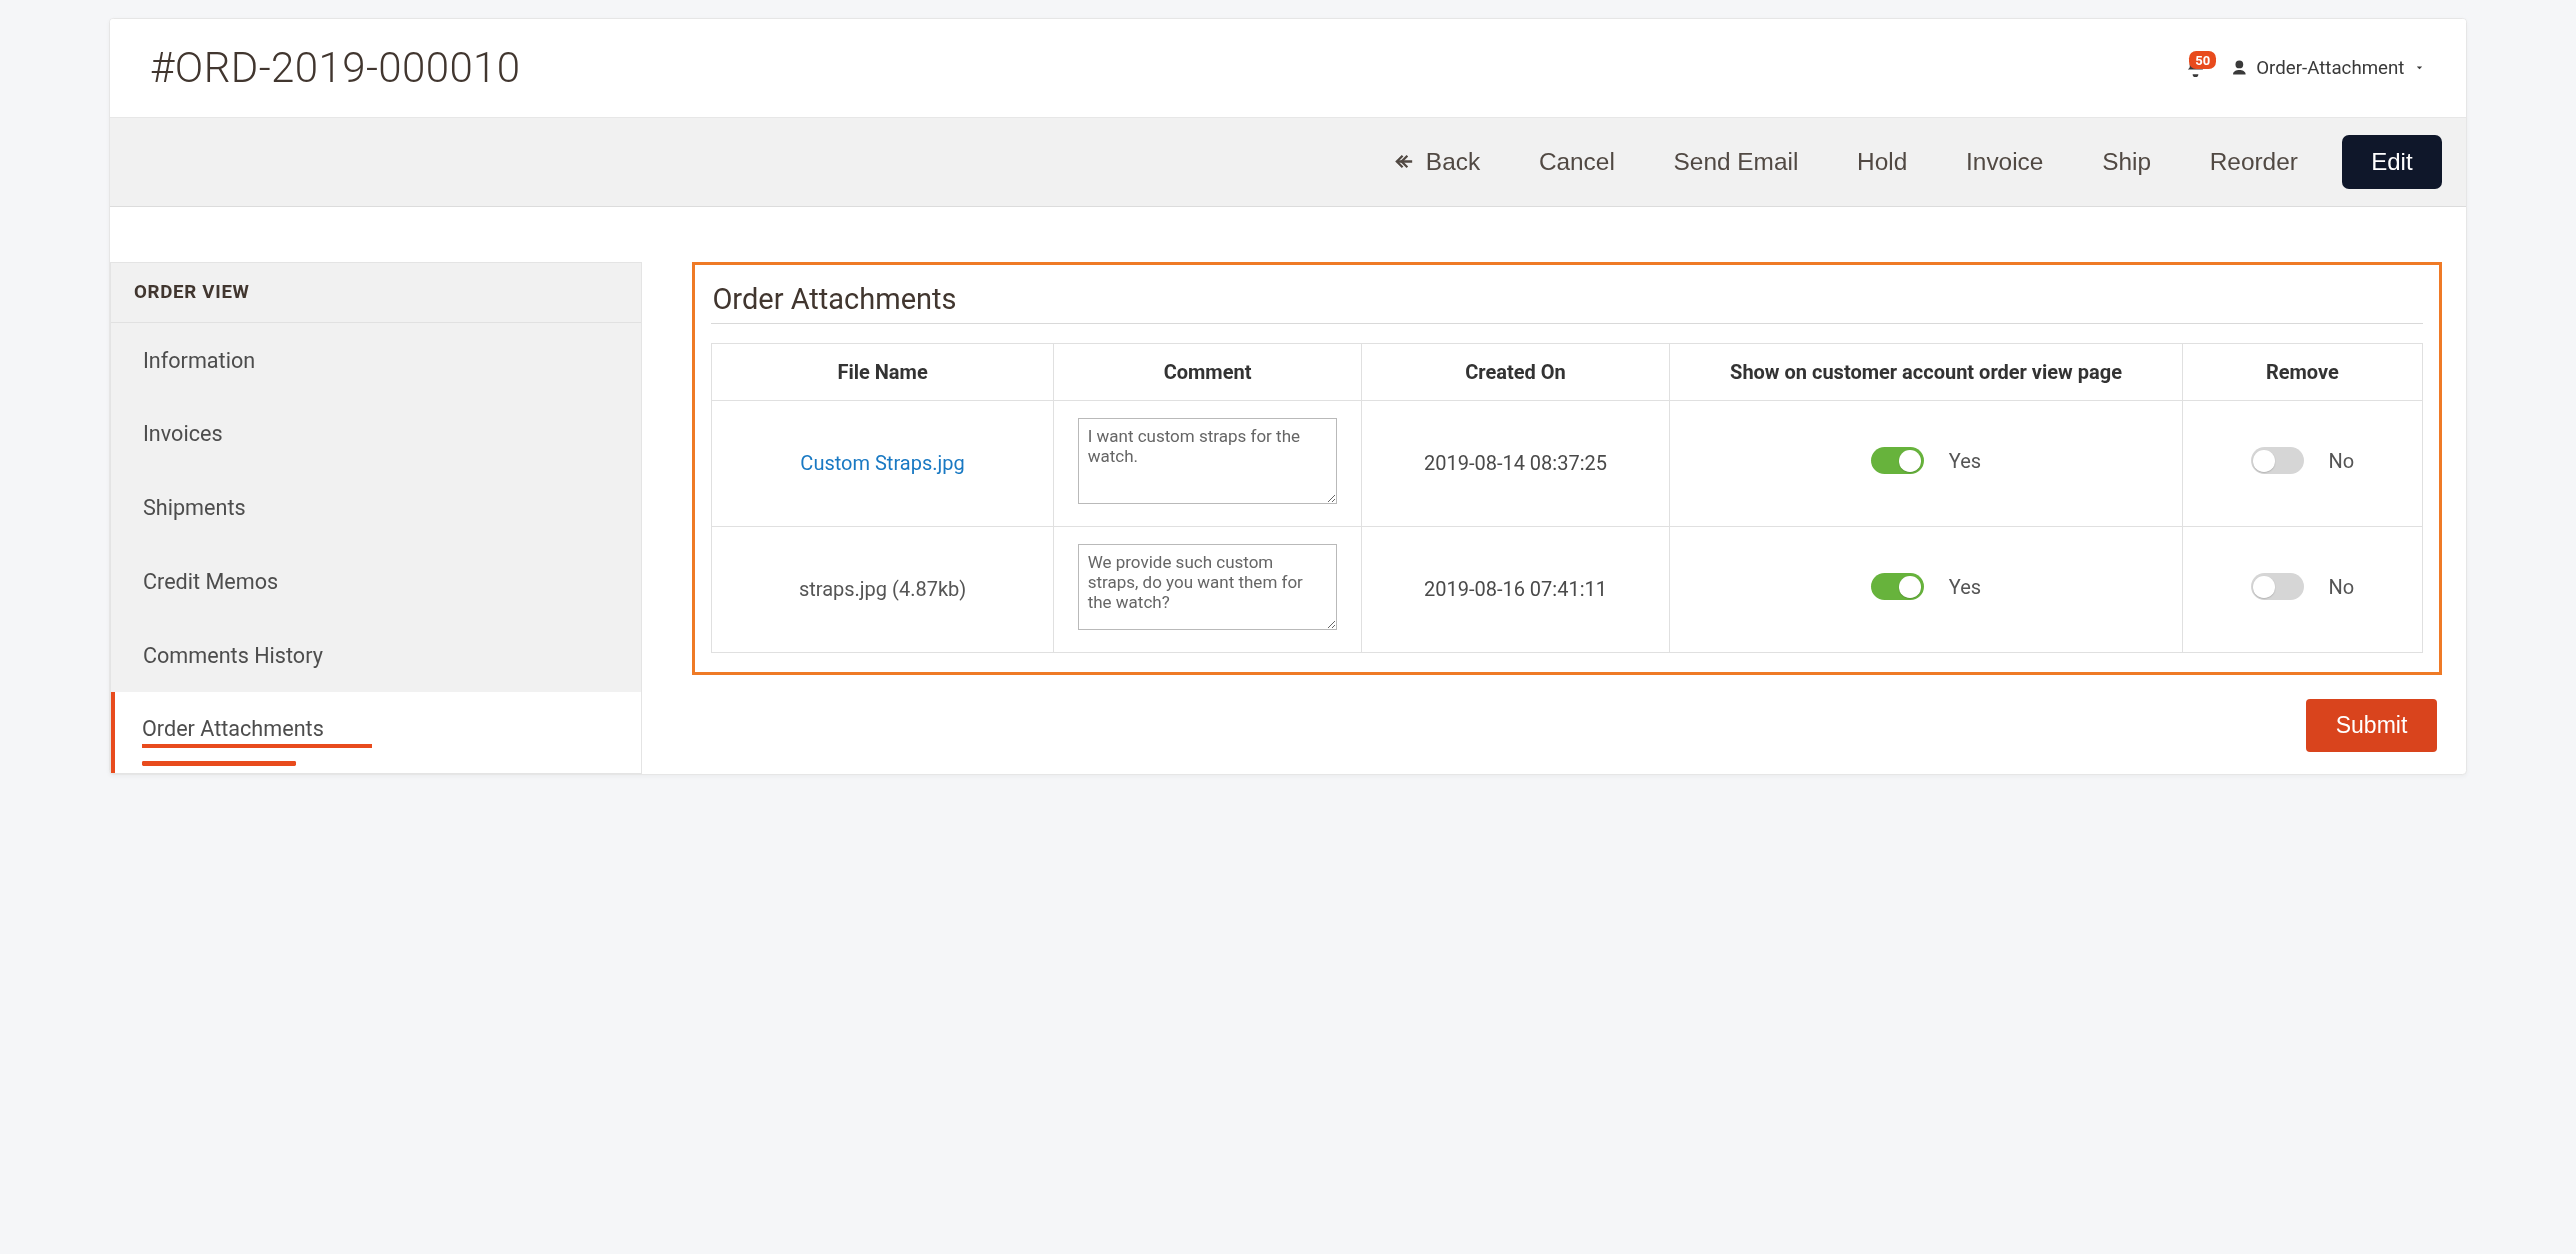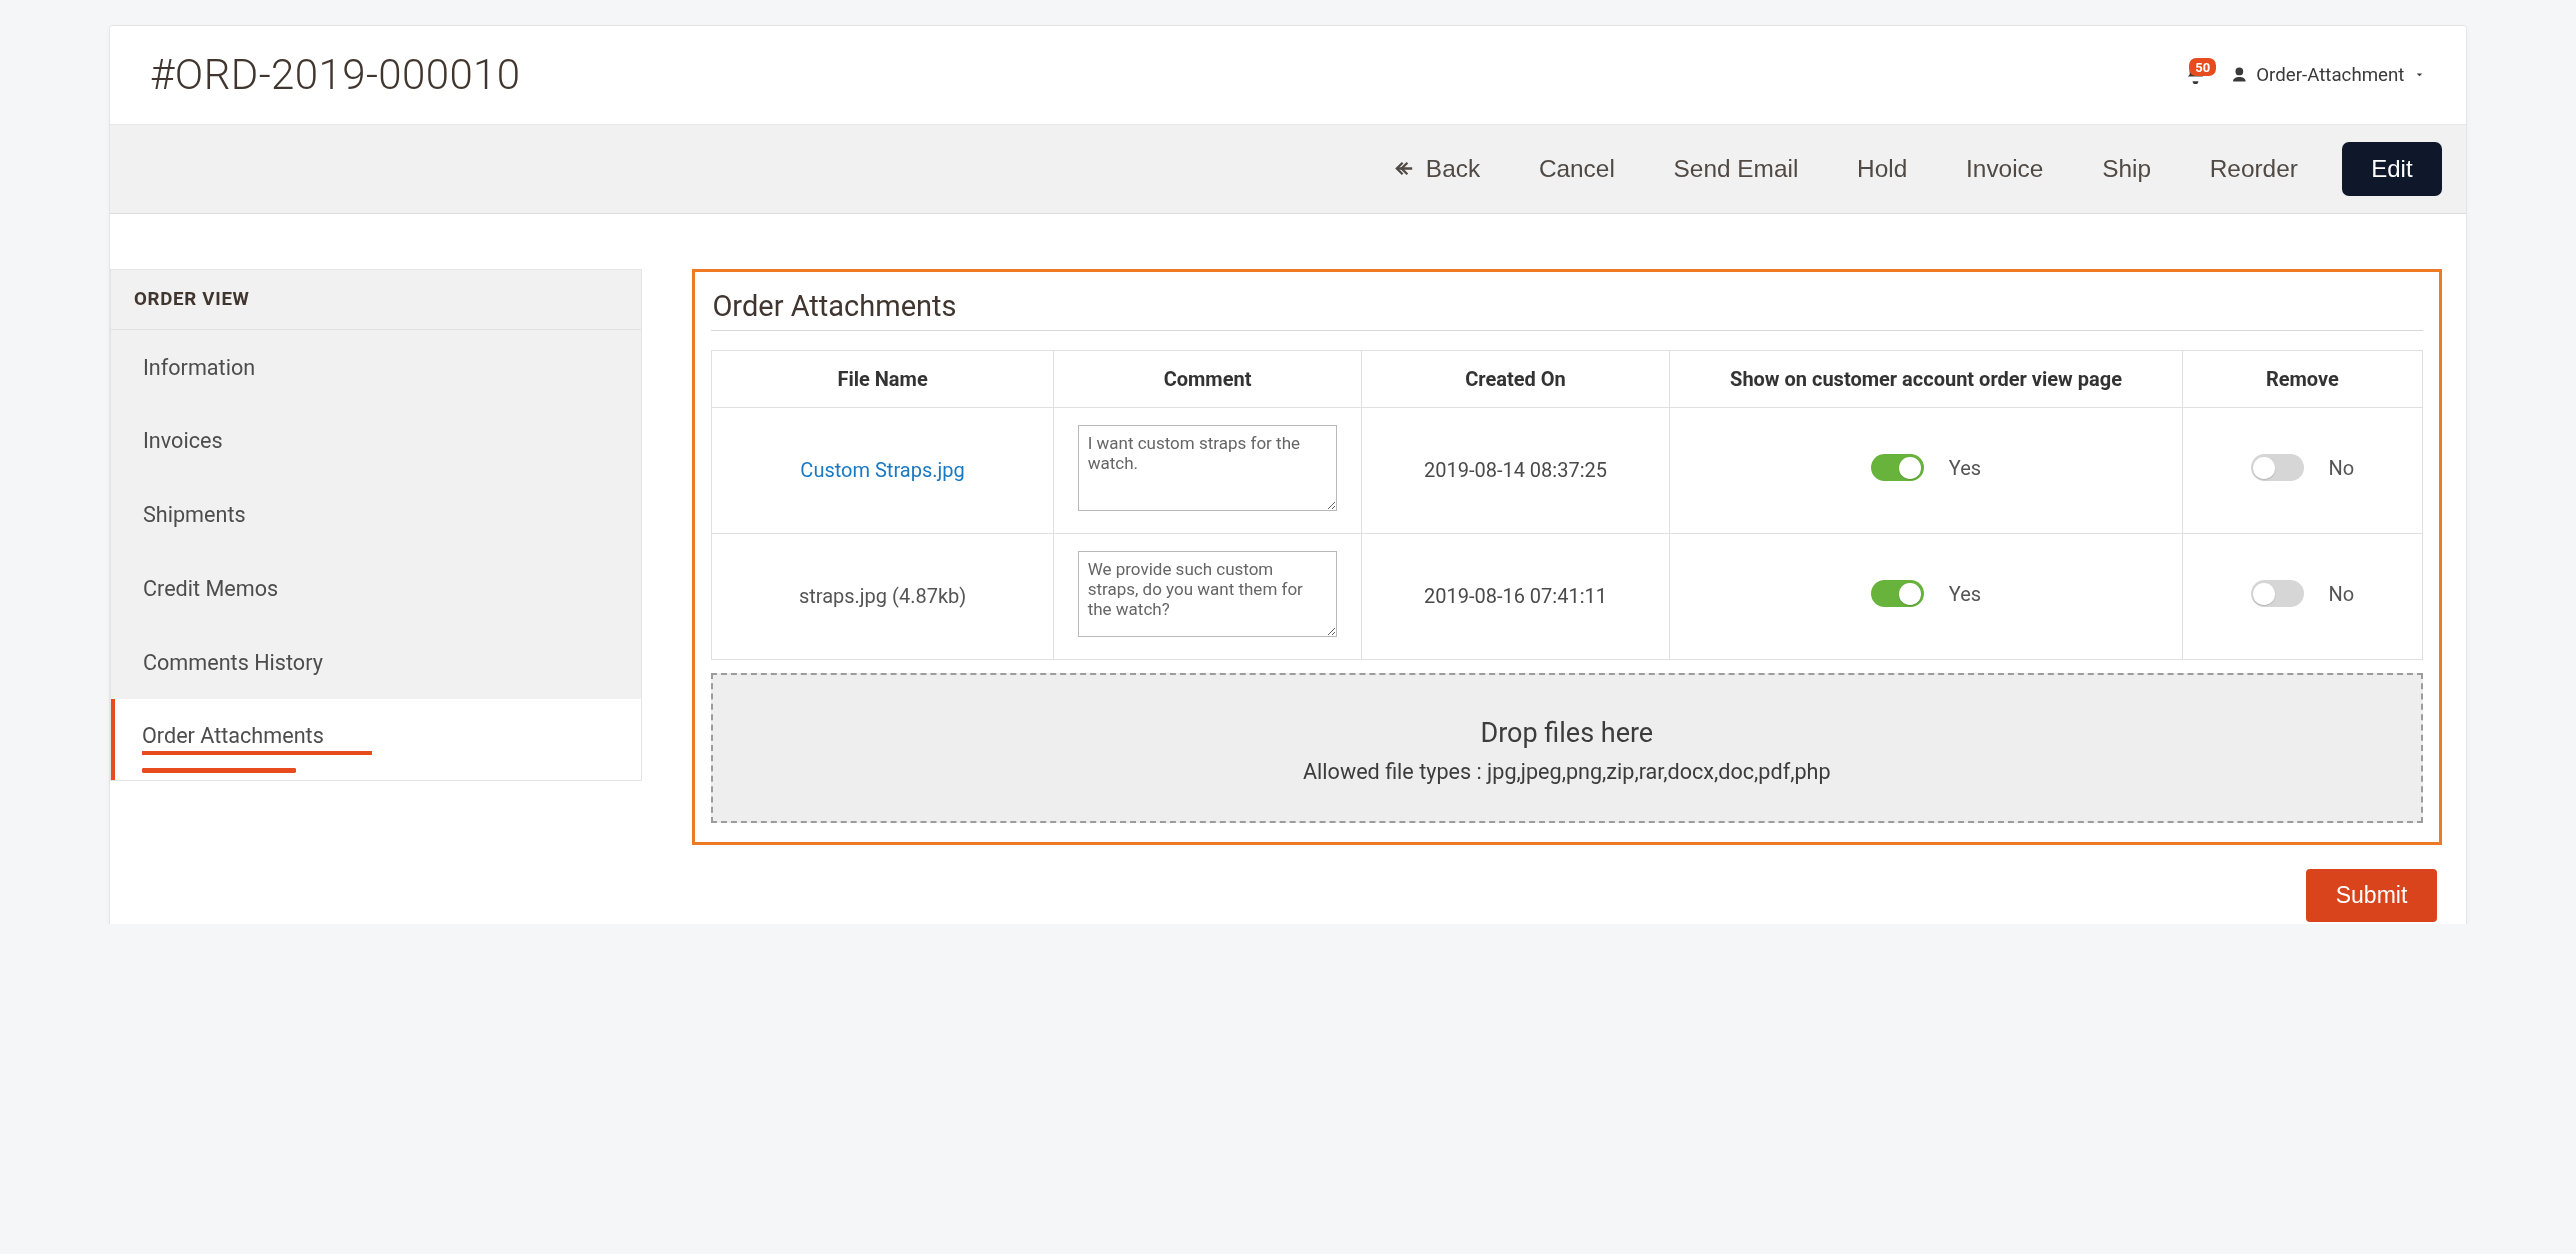--- a/index.html
+++ b/index.html
@@ -1,18 +1,18 @@
 <!DOCTYPE html>
 <html style="font-size:11.5px"><head>
 <meta charset="utf-8">
 <style>
 * { box-sizing: border-box; margin: 0; padding: 0; }
 body { font-family: -apple-system, "Segoe UI", Roboto, Helvetica, Arial, sans-serif; background: #f5f6f8; color: #333; }
 
-.stage { width: 2576px; height: 924px; background: #f5f6f8; position: relative; padding-top: 25px; }
+.stage { width: 2576px; height: 924px; background: #f5f6f8; position: relative; padding-top: 18px; }
 .card { width: 2358px; margin: 0 auto; background: #fff; border: 0.7px solid #e6e6e6; border-radius: 4.3px; box-shadow: 0 1.4px 4.3px rgba(0,0,0,0.04); overflow: hidden; position: relative; }
 
 
 .top-header { display:flex; align-items:center; justify-content:space-between; padding: 24.4px 40px; background:#fff; border-bottom:0.7px solid #e7e7e7; }
 .order-title { font-size: 42px; font-weight:300; color:#41362f; letter-spacing: 0.4px; }
 .header-right { display:flex; align-items:center; gap:23px; }
 .bell-wrap { position:relative; display:inline-flex; align-items:center; }
 .bell-icon { width:23px; height:23px; color:#3a3a3a; }
 .bell-badge { position:absolute; top:-5.7px; right:-8.6px; background:#e84b1d; color:#fff; font-size:13px; line-height:1; padding:2.9px 5.8px; border-radius:7.2px; font-weight:700; }
 .user-wrap { display:flex; align-items:center; gap:7.2px; font-size:18.7px; color:#3a3a3a; }
@@ -198,24 +198,20 @@
                     <span class="toggle off">
                         <span class="knob"></span>
                       </span>
                     <span class="toggle-label">No</span>
                   </span>
                 </td>
               </tr>
             </tbody>
           </table>
 
-          <div class="dropzone">
-            <div class="drop-title">Drop files here</div>
-            <div class="drop-sub">Allowed file types : jpg,jpeg,png,zip,rar,docx,doc,pdf,php</div>
-          </div>
         </div>
 
         <div class="submit-row">
           <button class="submit-btn"><span>Submit</span></button>
         </div>
       </div>
     </div>
 
   </div>
 </div>

